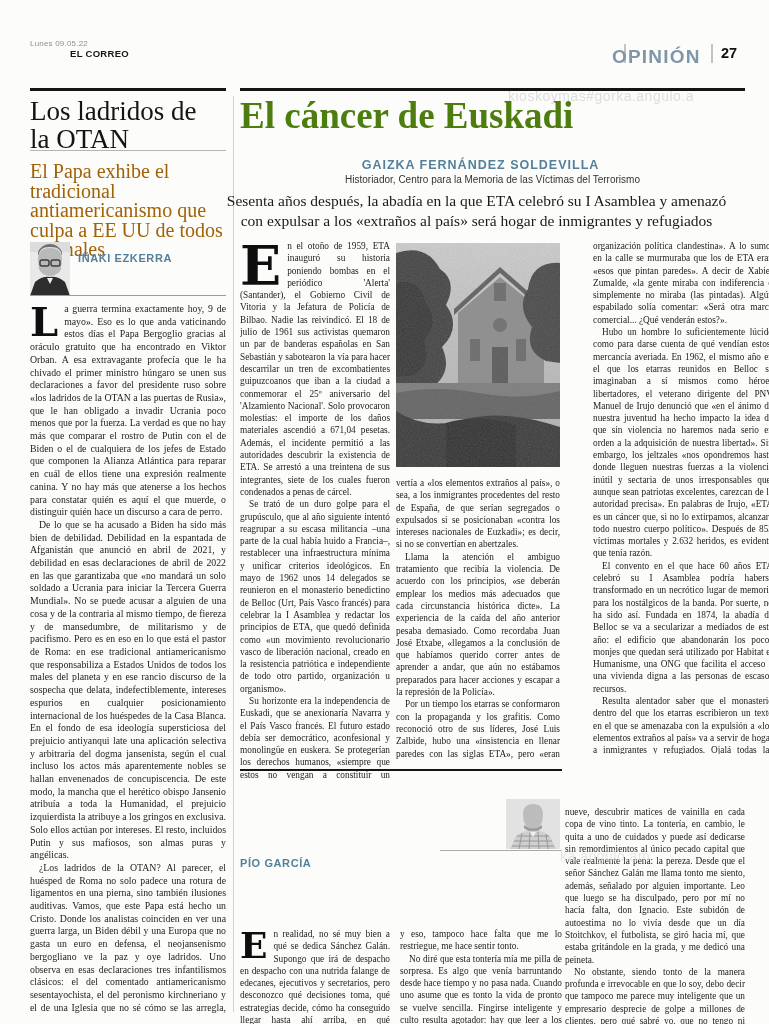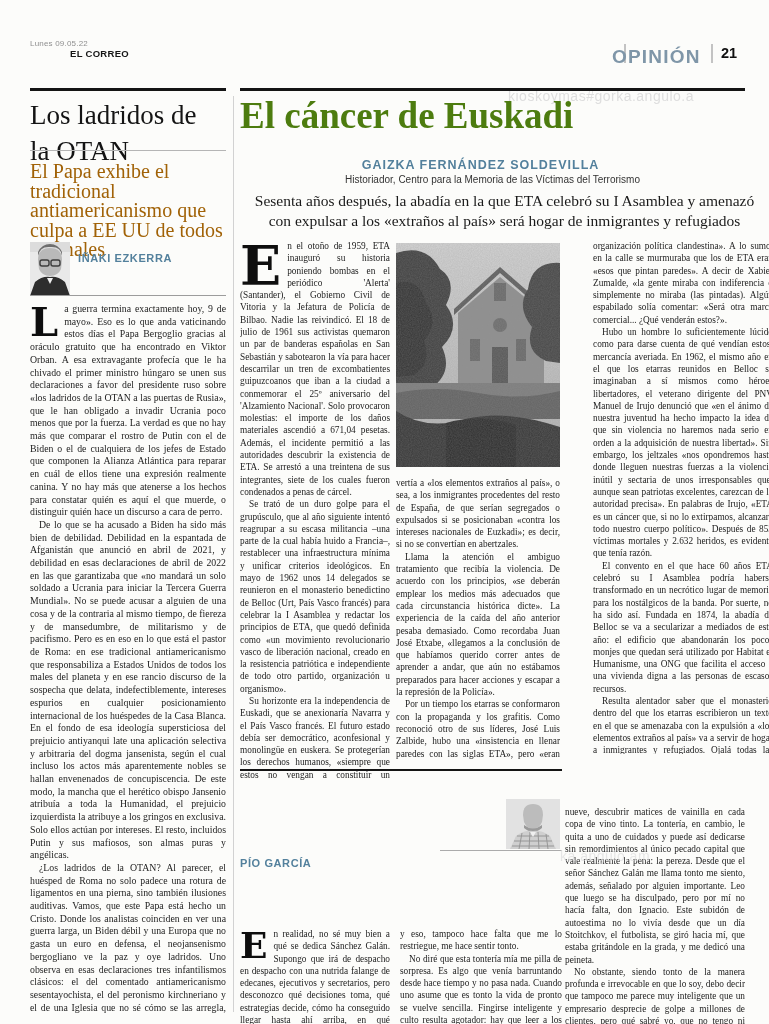--- a/index.html
+++ b/index.html
@@ -14,41 +14,41 @@
   .h-bar{width:2px;height:19px;background:#c3c3c3;top:44px;}
   .h-section{left:612px;top:46px;font-size:19px;font-weight:bold;color:#7f96a8;letter-spacing:1.2px;}
   .h-pagenum{left:721px;top:45px;font-size:14.5px;font-weight:bold;color:#101010;}
   .watermark{color:#dedede;font-size:14px;letter-spacing:.5px;white-space:nowrap;pointer-events:none;}
 
   .rule-thick{height:3px;background:#141414;top:88px;}
   .vrule{left:233px;top:96px;width:1px;height:916px;background:#d2d2d2;}
   .thinrule{height:1px;background:#b5b5b5;}
 
   
-  .la-head{left:30px;top:97px;width:180px;font-size:27px;line-height:36px;color:#141414;}
+  .la-head{left:30px;top:97px;width:180px;font-size:27px;line-height:28px;color:#141414;}
   .la-sub{left:30px;top:162px;width:196px;font-size:20px;line-height:19.5px;color:#a16207;}
   .la-author{left:78px;top:252px;font-size:11px;font-weight:bold;color:#53809c;letter-spacing:.6px;}
   .la-body{left:30px;top:303px;width:196px;height:710px;overflow:hidden;
            font-size:9.8px;line-height:12.7px;}
 
   .bodytext{text-align:justify;hyphens:auto;-webkit-hyphens:auto;overflow-wrap:break-word;}
   .bodytext p{margin:0;text-indent:9px;}
   .bodytext p.first{text-indent:0;}
   .dropcap{float:left;font-family:"DejaVu Serif",serif;font-weight:bold;color:#0e0e0e;}
   .dc-l{font-size:40px;line-height:33px;padding:2px 6px 0 0;}
   .dc-e{font-size:54px;line-height:46px;padding:3px 6px 0 0;}
   .dc-b{font-size:36px;line-height:30px;padding:2px 6px 0 0;}
 
   
   .ma-head{left:240px;top:96px;width:505px;text-align:left;font-size:37px;line-height:40px;
            font-weight:bold;color:#4d7c0f;}
   .ma-author{left:228px;top:158px;width:505px;text-align:center;font-size:12.5px;font-weight:bold;
              color:#53809c;letter-spacing:1px;}
   .ma-role{left:240px;top:174px;width:505px;text-align:center;font-size:10px;color:#333;}
-  .ma-stand{left:252px;top:191px;width:505px;text-align:center;font-size:15.5px;line-height:19.5px;color:#1a1a1a;}
+  .ma-stand{left:224px;top:191px;width:505px;text-align:center;font-size:15.5px;line-height:19.5px;color:#1a1a1a;}
   .ma-col{font-size:9.3px;line-height:12.3px;overflow:hidden;}
   .ma-c1{left:240px;top:240px;width:150px;height:540px;}
   .ma-c2{left:396px;top:477px;width:164px;height:282px;}
   .ma-c3{left:565px;top:240px;width:180px;height:514px;margin-left:28px;}
   .ma-img{left:396px;top:243px;width:164px;height:224px;background:#c4c4c4;}
 
   
   .photo{background:#e6e6e6;}
   .la-photo{left:30px;top:242px;width:40px;height:54px;}
   .bt-photo{left:506px;top:799px;width:54px;height:50px;}
@@ -66,21 +66,21 @@
 </head>
 <body>
 
 <div class="page">
 
   <div class="abs h-date sans">Lunes 09.05.22</div>
   <div class="abs h-brand sans">EL CORREO</div>
   <div class="abs h-bar" style="left:624px"></div>
   <div class="abs h-section sans">OPINIÓN</div>
   <div class="abs h-bar" style="left:711px"></div>
-  <div class="abs h-pagenum sans">21</div>
+  <div class="abs h-pagenum sans">27</div>
   <div class="abs watermark sans" style="left:508px;top:88px;text-align:right;">kioskoymas#gorka.angulo.a</div>
 
   <div class="abs rule-thick" style="left:30px;width:196px;"></div>
   <div class="abs rule-thick" style="left:240px;width:505px;"></div>
   <div class="abs vrule"></div>
 
   <div class="abs la-head">Los ladridos de la OTAN</div>
   <div class="abs thinrule" style="left:30px;top:150px;width:196px;"></div>
   <div class="abs la-sub">El Papa exhibe el tradicional antiamericanismo que culpa a EE UU de todos los males</div>
 

